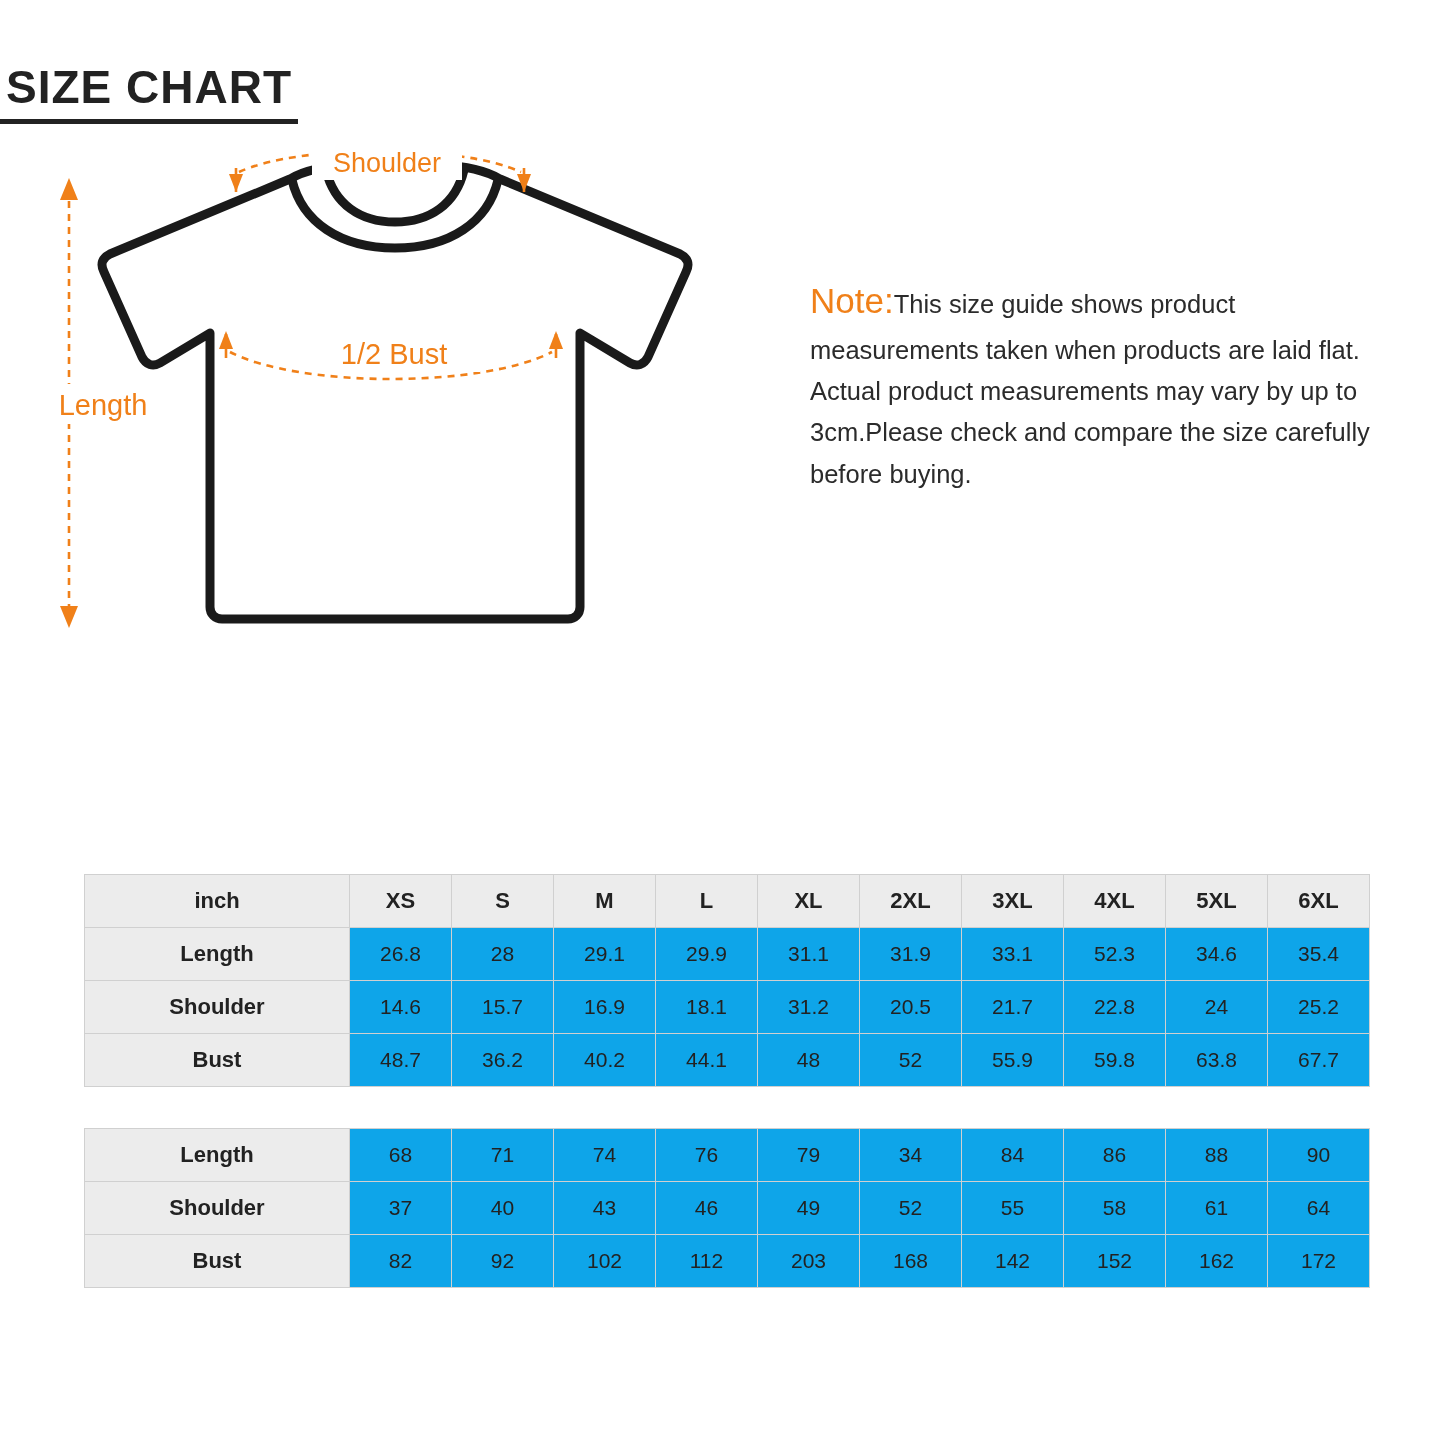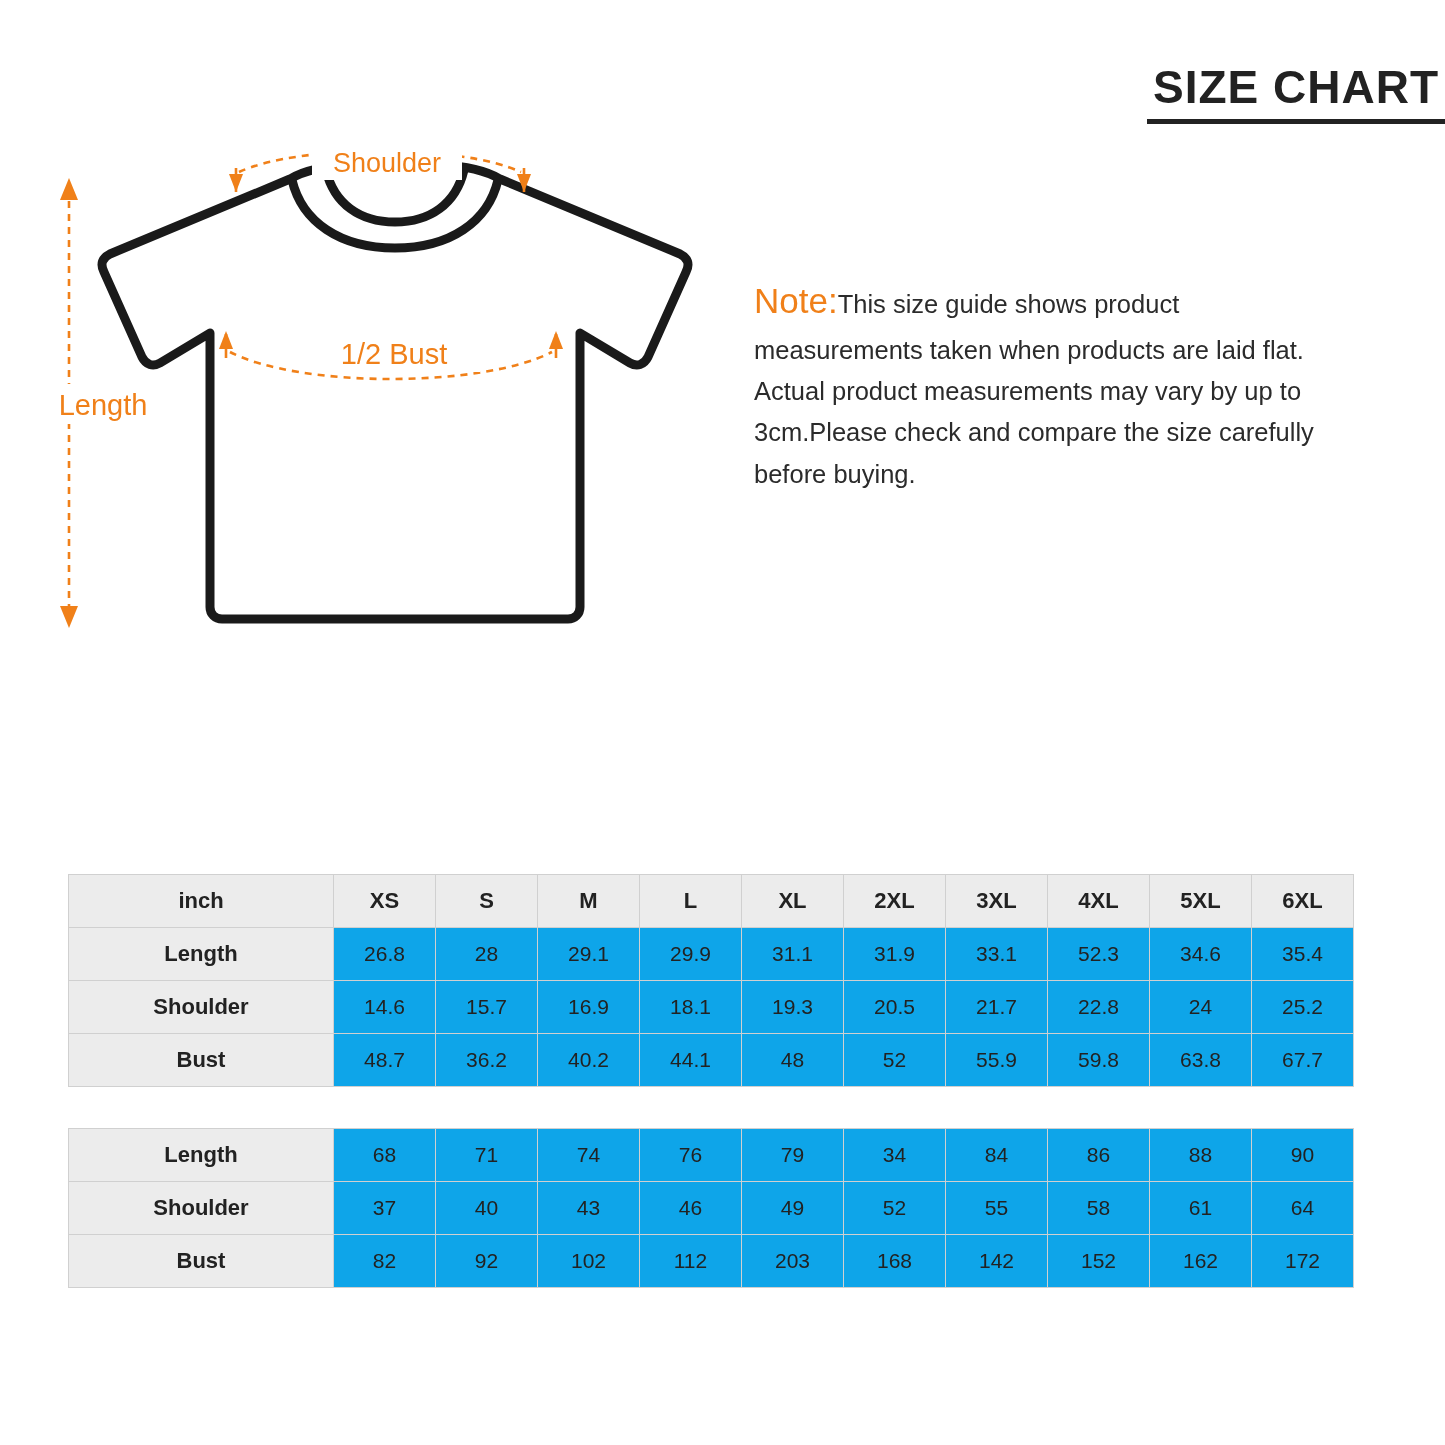--- a/index.html
+++ b/index.html
@@ -12,21 +12,21 @@
     height: 1445px;
     font-family: "Liberation Sans", sans-serif;
     color: #1a1a1a;
     position: relative;
     overflow: hidden;
   }
 
   
   .title-wrap {
     width: 100%;
-    text-align: right;
+    text-align: left;
     padding-top: 62px;
     box-sizing: border-box;
   }
   .title {
     display: inline-block;
     font-size: 46px;
     font-weight: bold;
     letter-spacing: 1px;
     color: #222;
     border-bottom: 5px solid #222;
@@ -46,21 +46,21 @@
     position: absolute;
     left: 40px;
     top: 0px;
     width: 720px;
     height: 560px;
   }
 
   
   .note-block {
     position: absolute;
-    left: 754px;
+    left: 810px;
     top: 96px;
     width: 600px;
   }
   .note-text {
     font-size: 25.5px;
     line-height: 1.62;
     color: #2b2b2b;
   }
   .note-label {
     color: #F08019;
@@ -73,20 +73,21 @@
   .tables {
     position: absolute;
     left: 68px;
     top: 874px;
     width: 1285px;
   }
   table {
     border-collapse: collapse;
     width: 1285px;
     table-layout: fixed;
+    margin-left: 16px;
   }
   table td {
     border: 1px solid #d0d0d0;
     text-align: center;
     font-size: 21px;
     color: #222;
     height: 52px;
     padding: 0;
   }
   col.label-col { width: 265px; }
@@ -233,21 +234,21 @@
         <td class="val-cell">52.3</td>
         <td class="val-cell">34.6</td>
         <td class="val-cell">35.4</td>
       </tr>
       <tr>
         <td class="rowlabel">Shoulder</td>
         <td class="val-cell">14.6</td>
         <td class="val-cell">15.7</td>
         <td class="val-cell">16.9</td>
         <td class="val-cell">18.1</td>
-        <td class="val-cell">19.3</td>
+        <td class="val-cell">31.2</td>
         <td class="val-cell">20.5</td>
         <td class="val-cell">21.7</td>
         <td class="val-cell">22.8</td>
         <td class="val-cell">24</td>
         <td class="val-cell">25.2</td>
       </tr>
       <tr>
         <td class="rowlabel">Bust</td>
         <td class="val-cell">48.7</td>
         <td class="val-cell">36.2</td>

